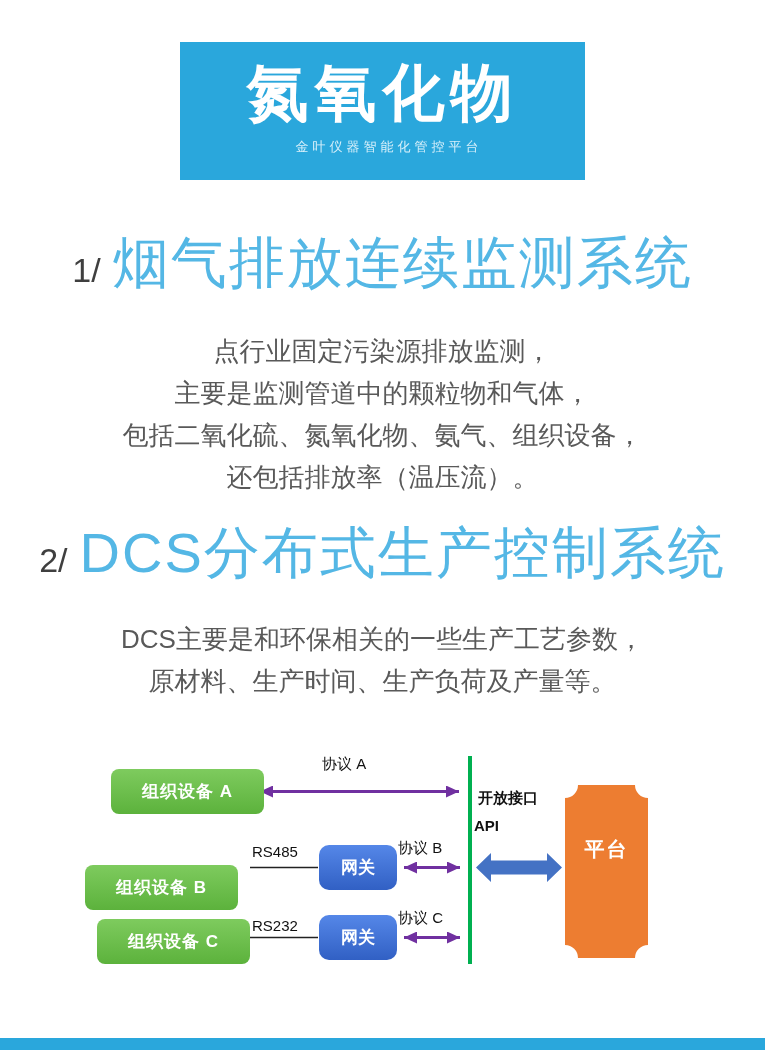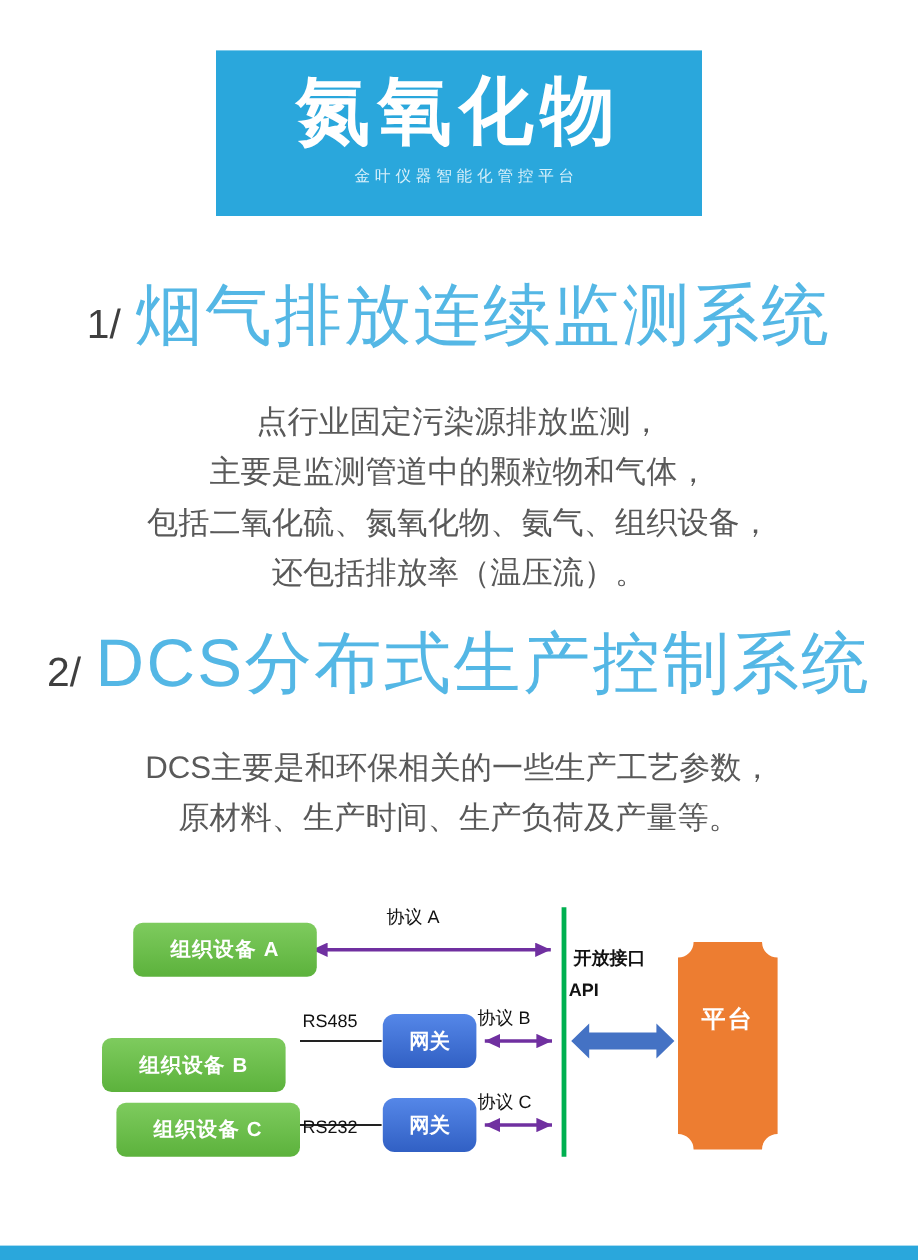--- a/index.html
+++ b/index.html
@@ -67,21 +67,21 @@
     display:flex; align-items:center; justify-content:center;
   }
   .gateway-1 { top:105px; }
   .gateway-2 { top:175px; }
 
   .dlabel { position:absolute; font-size:15px; color:#111111; text-align:left; white-space:nowrap; }
   .protocol-a { left:322px; top:15px;  width:80px; }
   .protocol-b { left:398px; top:99px;  width:68px; }
   .protocol-c { left:398px; top:169px; width:68px; }
   .bus-b      { left:252px; top:103px; width:64px; }
-  .bus-c      { left:252px; top:191px; width:64px; }
+  .bus-c      { left:252px; top:177px; width:64px; }
   .open-interface { left:478px; top:49px; width:76px; font-weight:600; }
   .api            { left:474px; top:77px; width:76px; font-weight:600; }
 
   .platform-label {
     position:absolute; left:565px; top:45px; width:83px; height:128px;
     display:flex; align-items:center; justify-content:center;
     color:#ffffff; font-size:20px; font-weight:700; letter-spacing:2px;
   }
 
   

